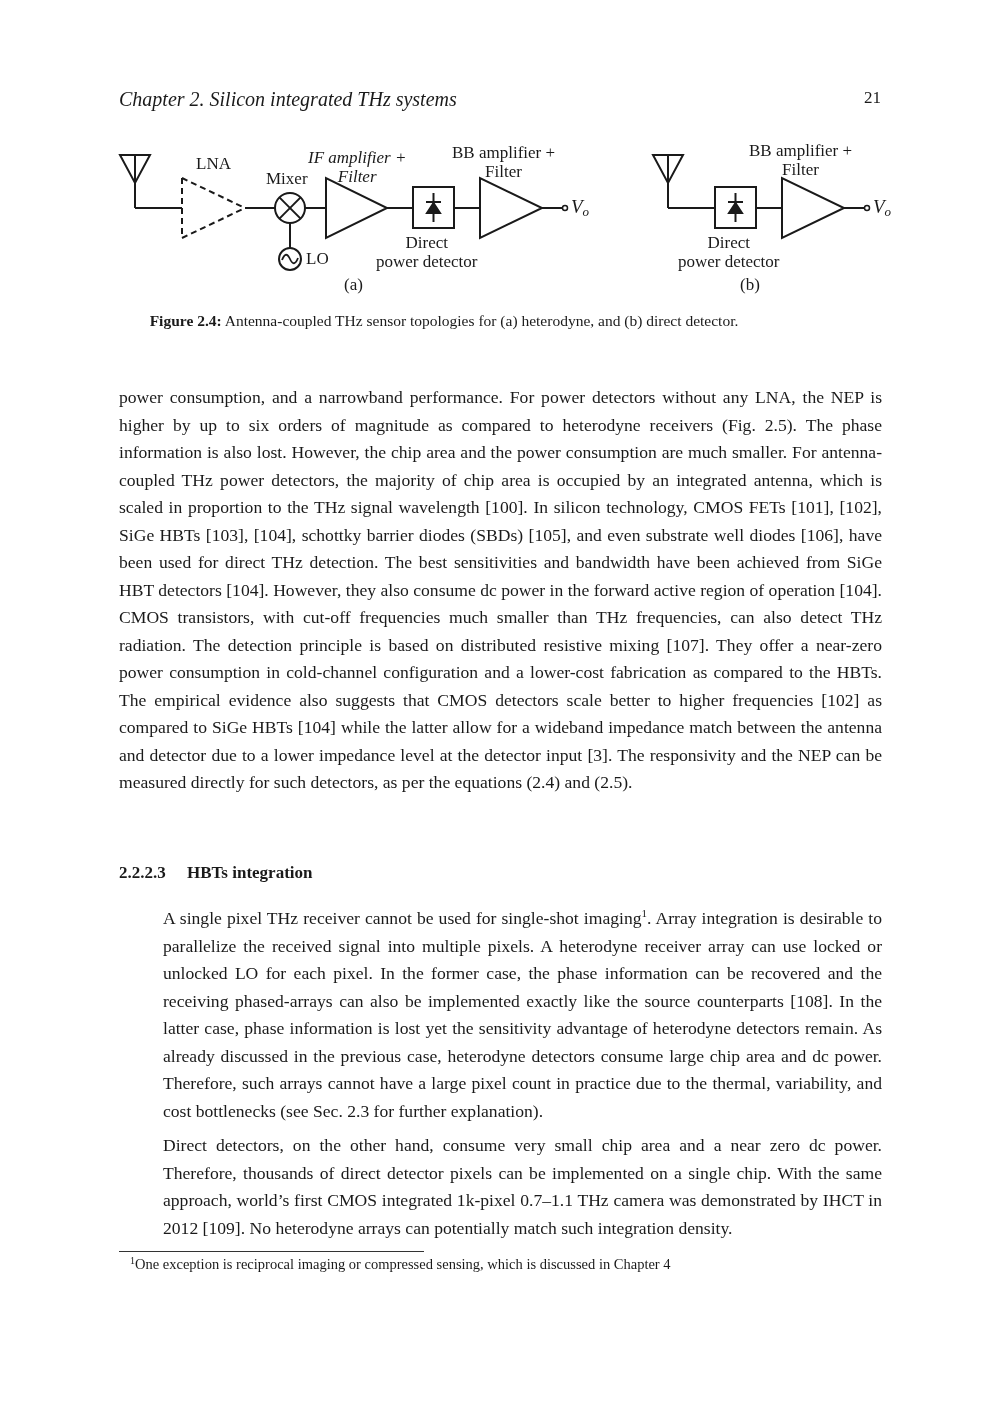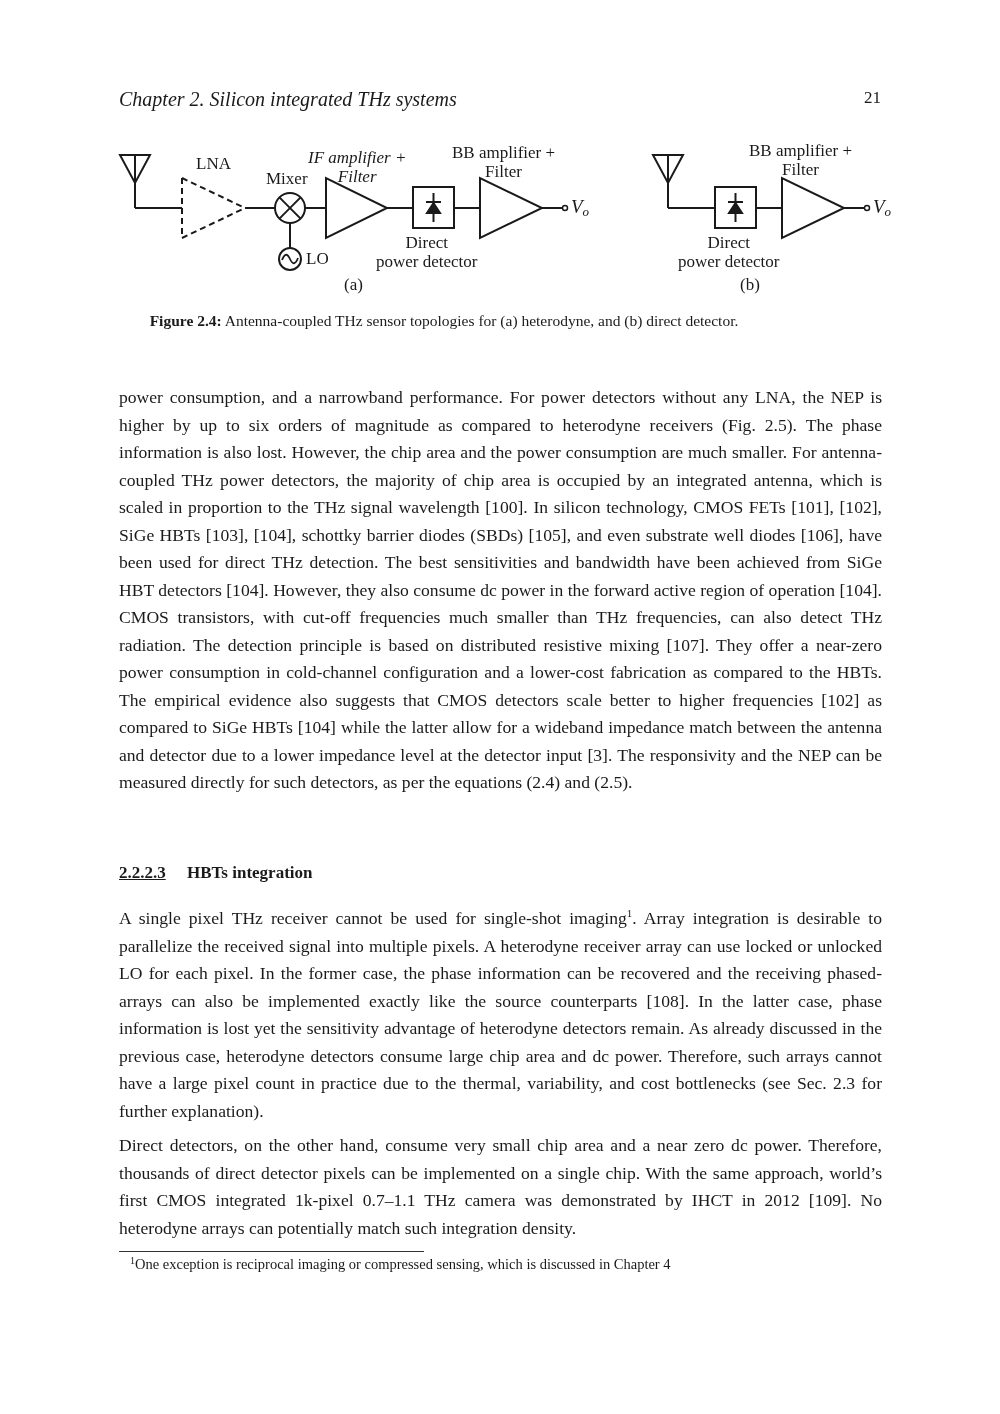--- a/index.html
+++ b/index.html
@@ -15,24 +15,24 @@
     .vo { position: absolute; font-size: 19px; font-style: italic; font-family: Liberation Serif, serif; }
     .vo sub { font-size: 13px; vertical-align: -3px; }
 
     .caption { position: absolute; left: 0; top: 312px; width: 888px; text-align: center; font-size: 15.5px; }
     .caption b { font-weight: bold; }
 
     .body-text { position: absolute; left: 119px; width: 763px; font-size: 17.6px; line-height: 27.5px; }
     .body-text p { margin: 0; text-align: justify; }
     .para1 { top: 384px; }
     .section-heading { position: absolute; left: 119px; top: 863px; font-size: 17px; font-weight: bold; }
-    .section-heading .num { display: inline-block; width: 68px; text-decoration: underline; }
+    .section-heading .num { display: inline-block; width: 68px; }
     .para2 { top: 900px; }
     .para3 { top: 1132px; }
-    .para2 p, .para3 p { text-align: justify; }
+    .para2 p, .para3 p { text-align: justify; margin-left: 44px; }
     .sup { font-size: 11px; vertical-align: 7px; }
 
     .footnote-rule { position: absolute; left: 119px; top: 1251px; width: 305px; height: 1px; background: #333; }
     .footnote { position: absolute; left: 130px; top: 1255px; font-size: 14.5px; }
     .footnote .fsup { font-size: 10px; vertical-align: 5px; }
   </style>
 </head>
 <body>
 
 <div class="page-header">

